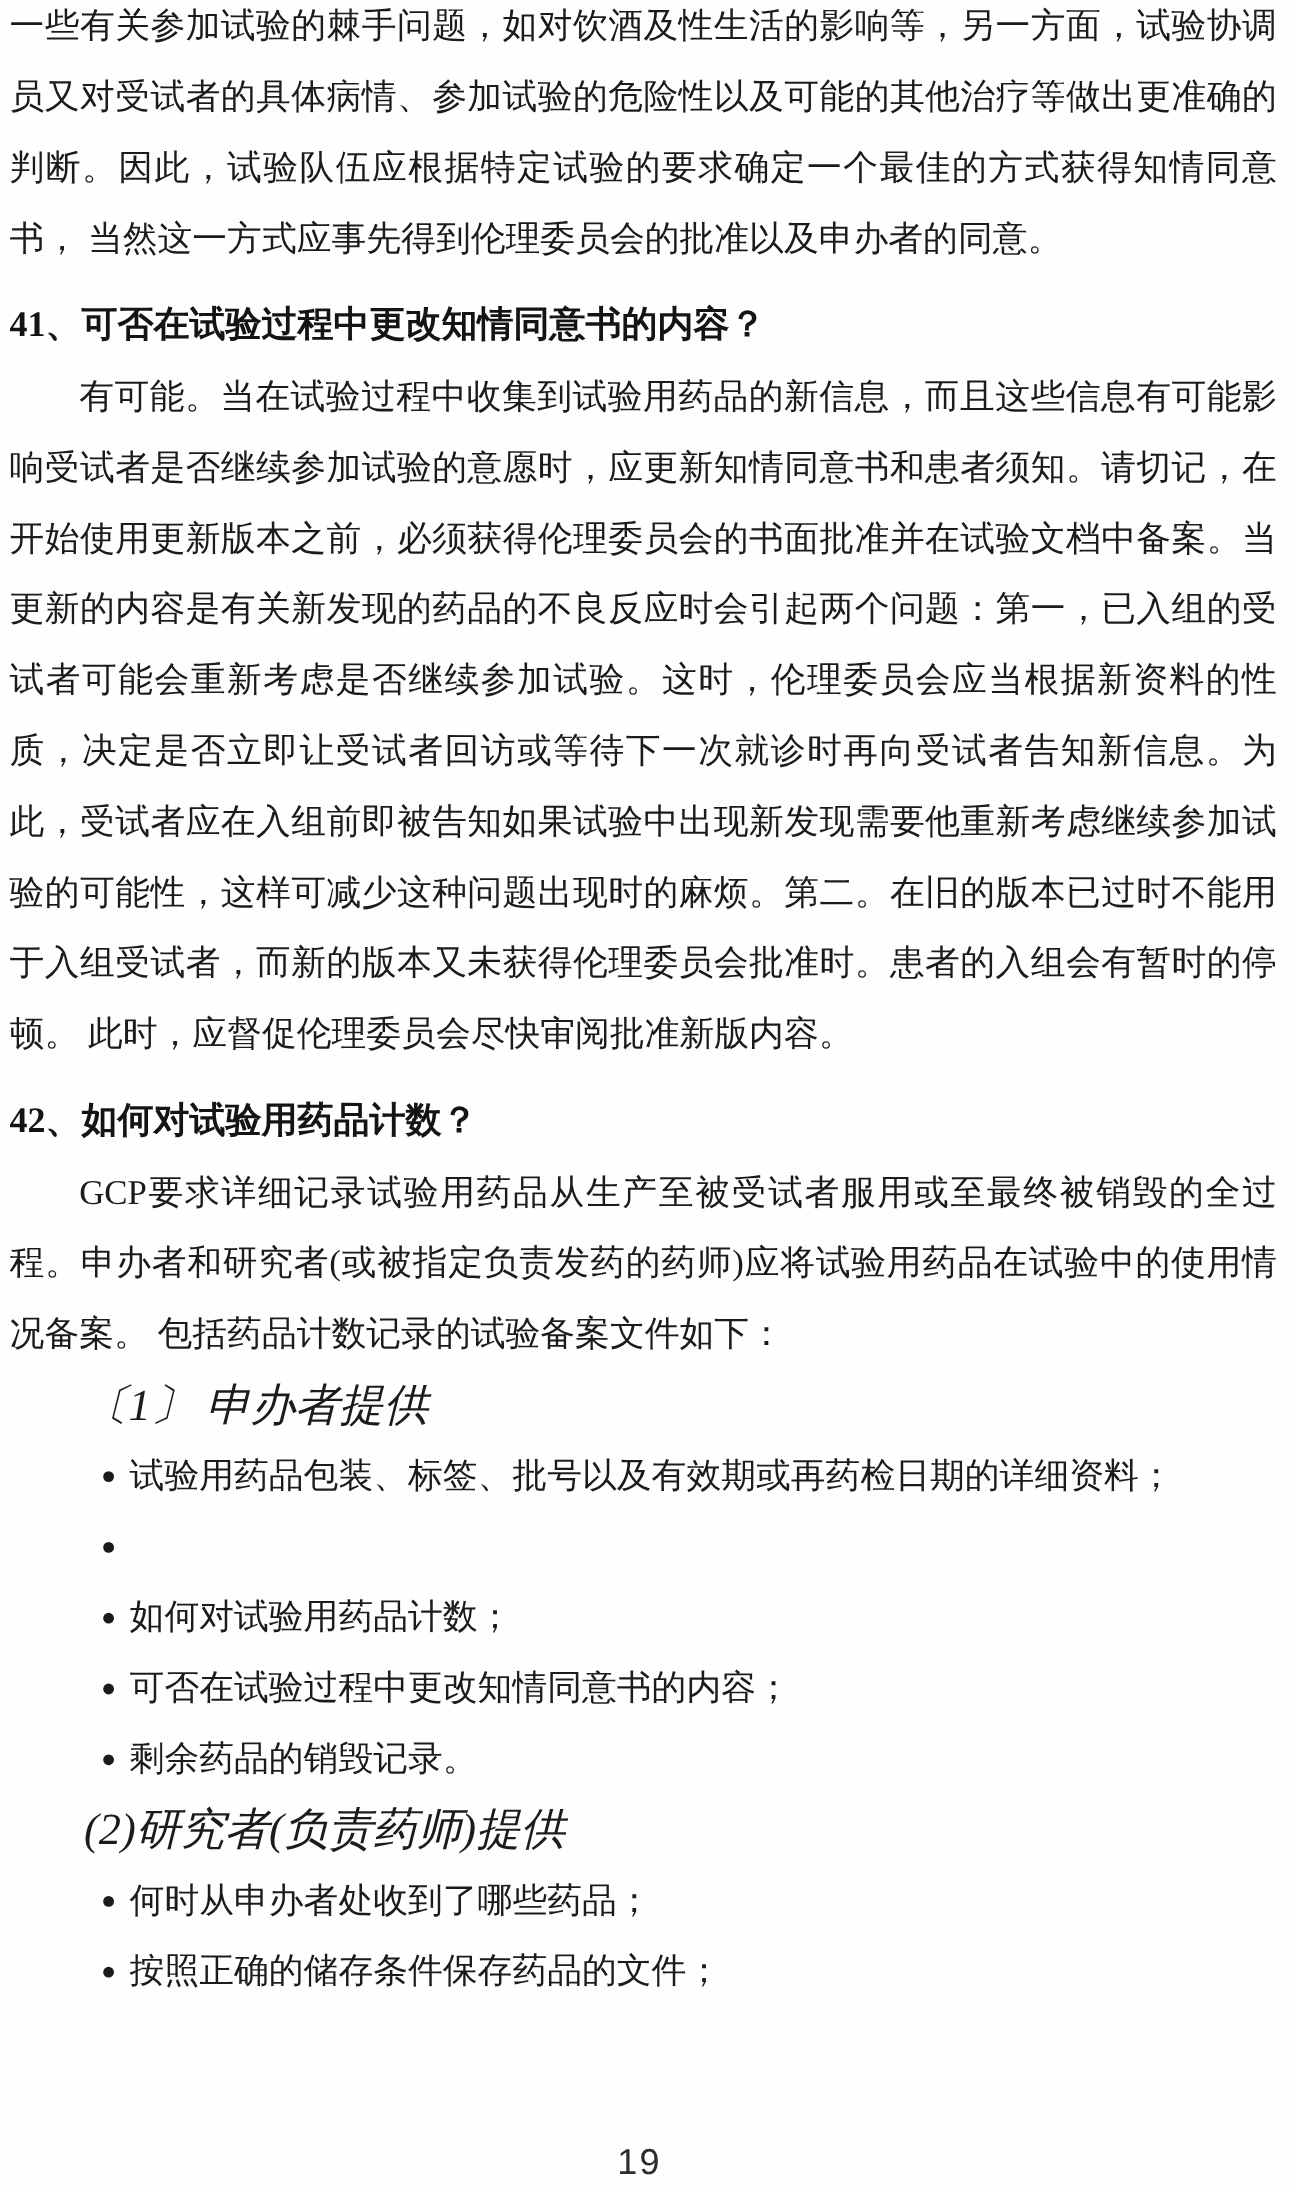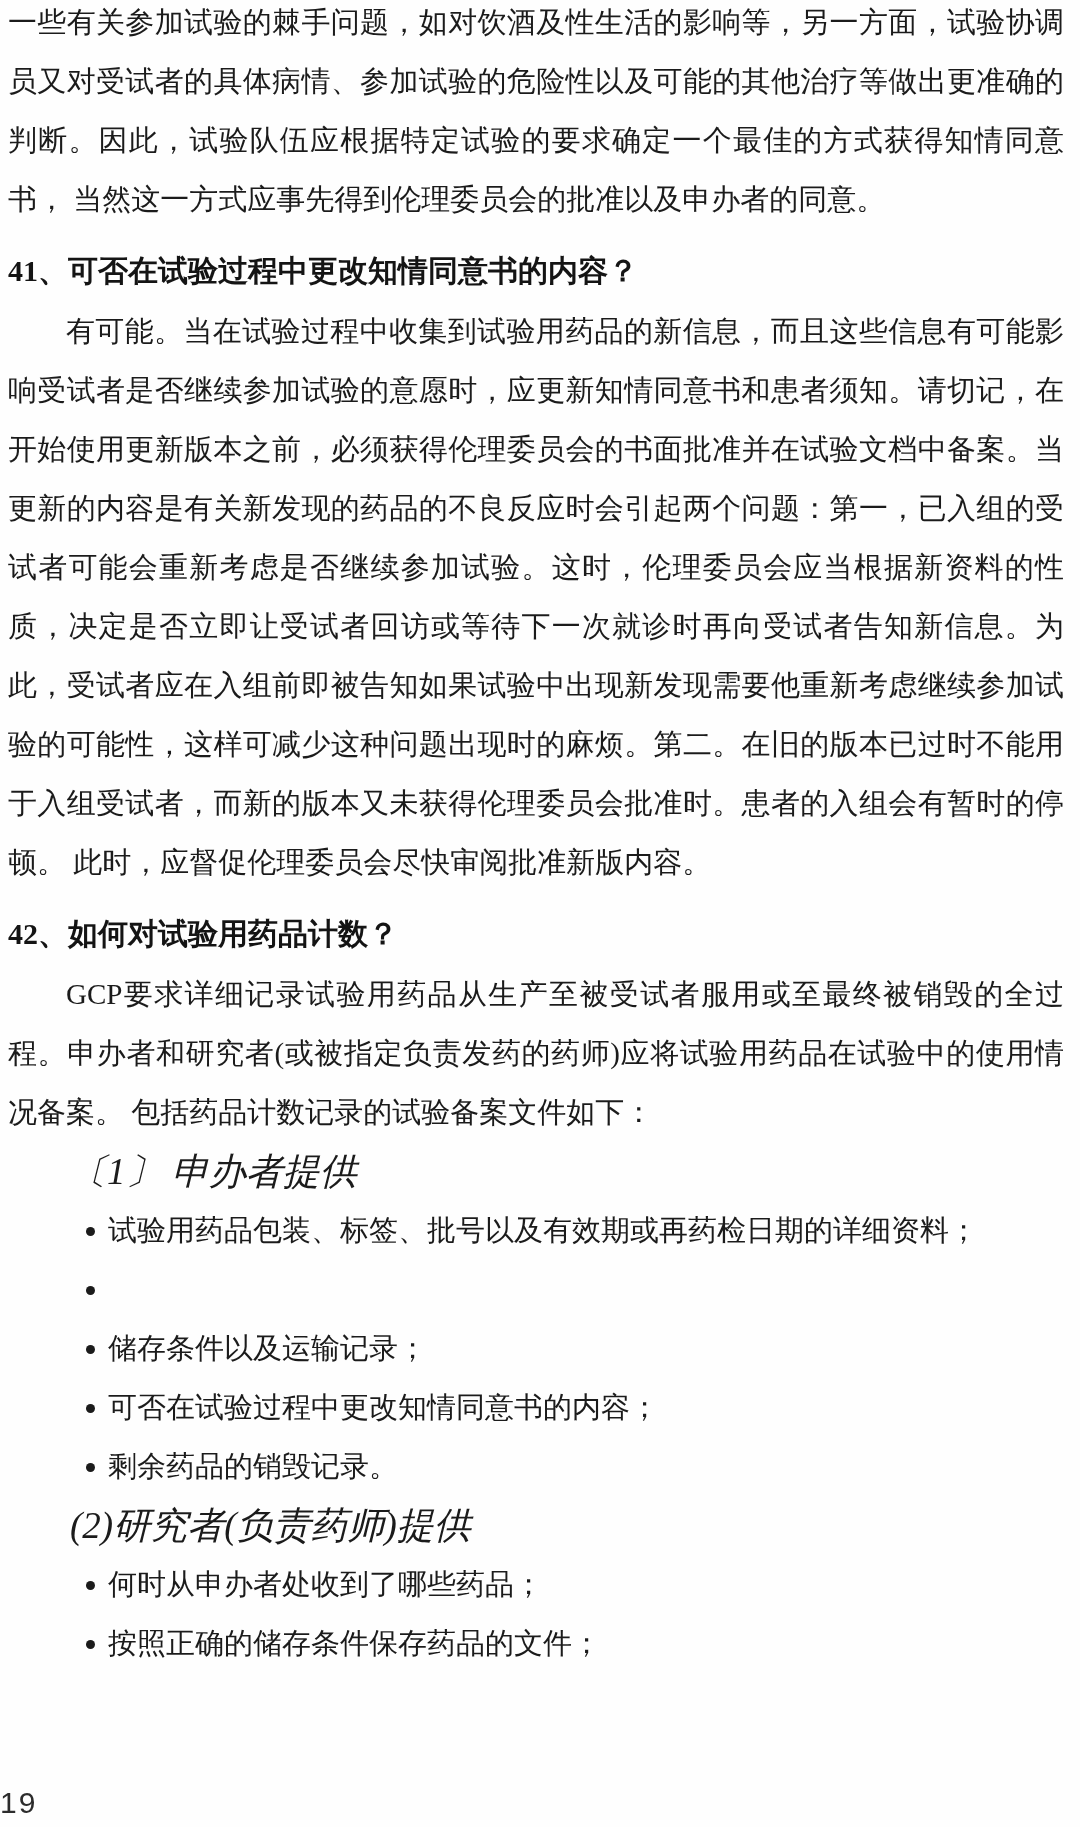--- a/index.html
+++ b/index.html
@@ -72,39 +72,40 @@
     text-shadow: 2px 2px 1px #b6b6b6, -1px -1px 0 #f8f8f8;
     letter-spacing: 1px;
     user-select: none;
   }
   .wechat-icon { flex: 0 0 auto; }
   .page-number {
     position: absolute;
     top: 1786px;
     left: 0;
     width: 1066px;
+    text-align: center;
     font-family: "Liberation Sans", sans-serif;
     font-size: 30px;
     color: #2c2c2c;
     letter-spacing: 2px;
   }
 </style>
 </head>
 <body>
 
 <main class="page-content" id="content">
     <p class="paragraph">一些有关参加试验的棘手问题，如对饮酒及性生活的影响等，另一方面，试验协调员又对受试者的具体病情、参加试验的危险性以及可能的其他治疗等做出更准确的判断。因此，试验队伍应根据特定试验的要求确定一个最佳的方式获得知情同意书， 当然这一方式应事先得到伦理委员会的批准以及申办者的同意。</p>
     <h2 class="question-heading">41、可否在试验过程中更改知情同意书的内容？</h2>
     <p class="paragraph indent">有可能。当在试验过程中收集到试验用药品的新信息，而且这些信息有可能影响受试者是否继续参加试验的意愿时，应更新知情同意书和患者须知。请切记，在开始使用更新版本之前，必须获得伦理委员会的书面批准并在试验文档中备案。当更新的内容是有关新发现的药品的不良反应时会引起两个问题：第一，已入组的受试者可能会重新考虑是否继续参加试验。这时，伦理委员会应当根据新资料的性质，决定是否立即让受试者回访或等待下一次就诊时再向受试者告知新信息。为此，受试者应在入组前即被告知如果试验中出现新发现需要他重新考虑继续参加试验的可能性，这样可减少这种问题出现时的麻烦。第二。在旧的版本已过时不能用于入组受试者，而新的版本又未获得伦理委员会批准时。患者的入组会有暂时的停顿。 此时，应督促伦理委员会尽快审阅批准新版内容。</p>
     <h2 class="question-heading">42、如何对试验用药品计数？</h2>
     <p class="paragraph indent">GCP要求详细记录试验用药品从生产至被受试者服用或至最终被销毁的全过程。申办者和研究者(或被指定负责发药的药师)应将试验用药品在试验中的使用情况备案。 包括药品计数记录的试验备案文件如下：</p>
     <p class="subitem">〔1〕 申办者提供</p>
     <p class="bullet-item"><span class="bullet-dot"></span><span>试验用药品包装、标签、批号以及有效期或再药检日期的详细资料；</span></p>
     <p class="bullet-item"><span class="bullet-dot"></span></p>
-    <p class="bullet-item"><span class="bullet-dot"></span><span>储存条件以及运输记录；</span></p>
+    <p class="bullet-item"><span class="bullet-dot"></span><span>如何对试验用药品计数；</span></p>
     <p class="bullet-item"><span class="bullet-dot"></span><span>可否在试验过程中更改知情同意书的内容；</span></p>
     <p class="bullet-item"><span class="bullet-dot"></span><span>剩余药品的销毁记录。</span></p>
     <p class="subitem">(2)研究者(负责药师)提供</p>
     <p class="bullet-item"><span class="bullet-dot"></span><span>何时从申办者处收到了哪些药品；</span></p>
     <p class="bullet-item"><span class="bullet-dot"></span><span>按照正确的储存条件保存药品的文件；</span></p>
   </main>
 
 <div class="footer-watermark">
   <svg class="wechat-icon" width="54" height="46" viewBox="0 0 54 46" aria-hidden="true">
     <g fill="#e6e6e6" stroke="#bcbcbc" stroke-width="1.4">

